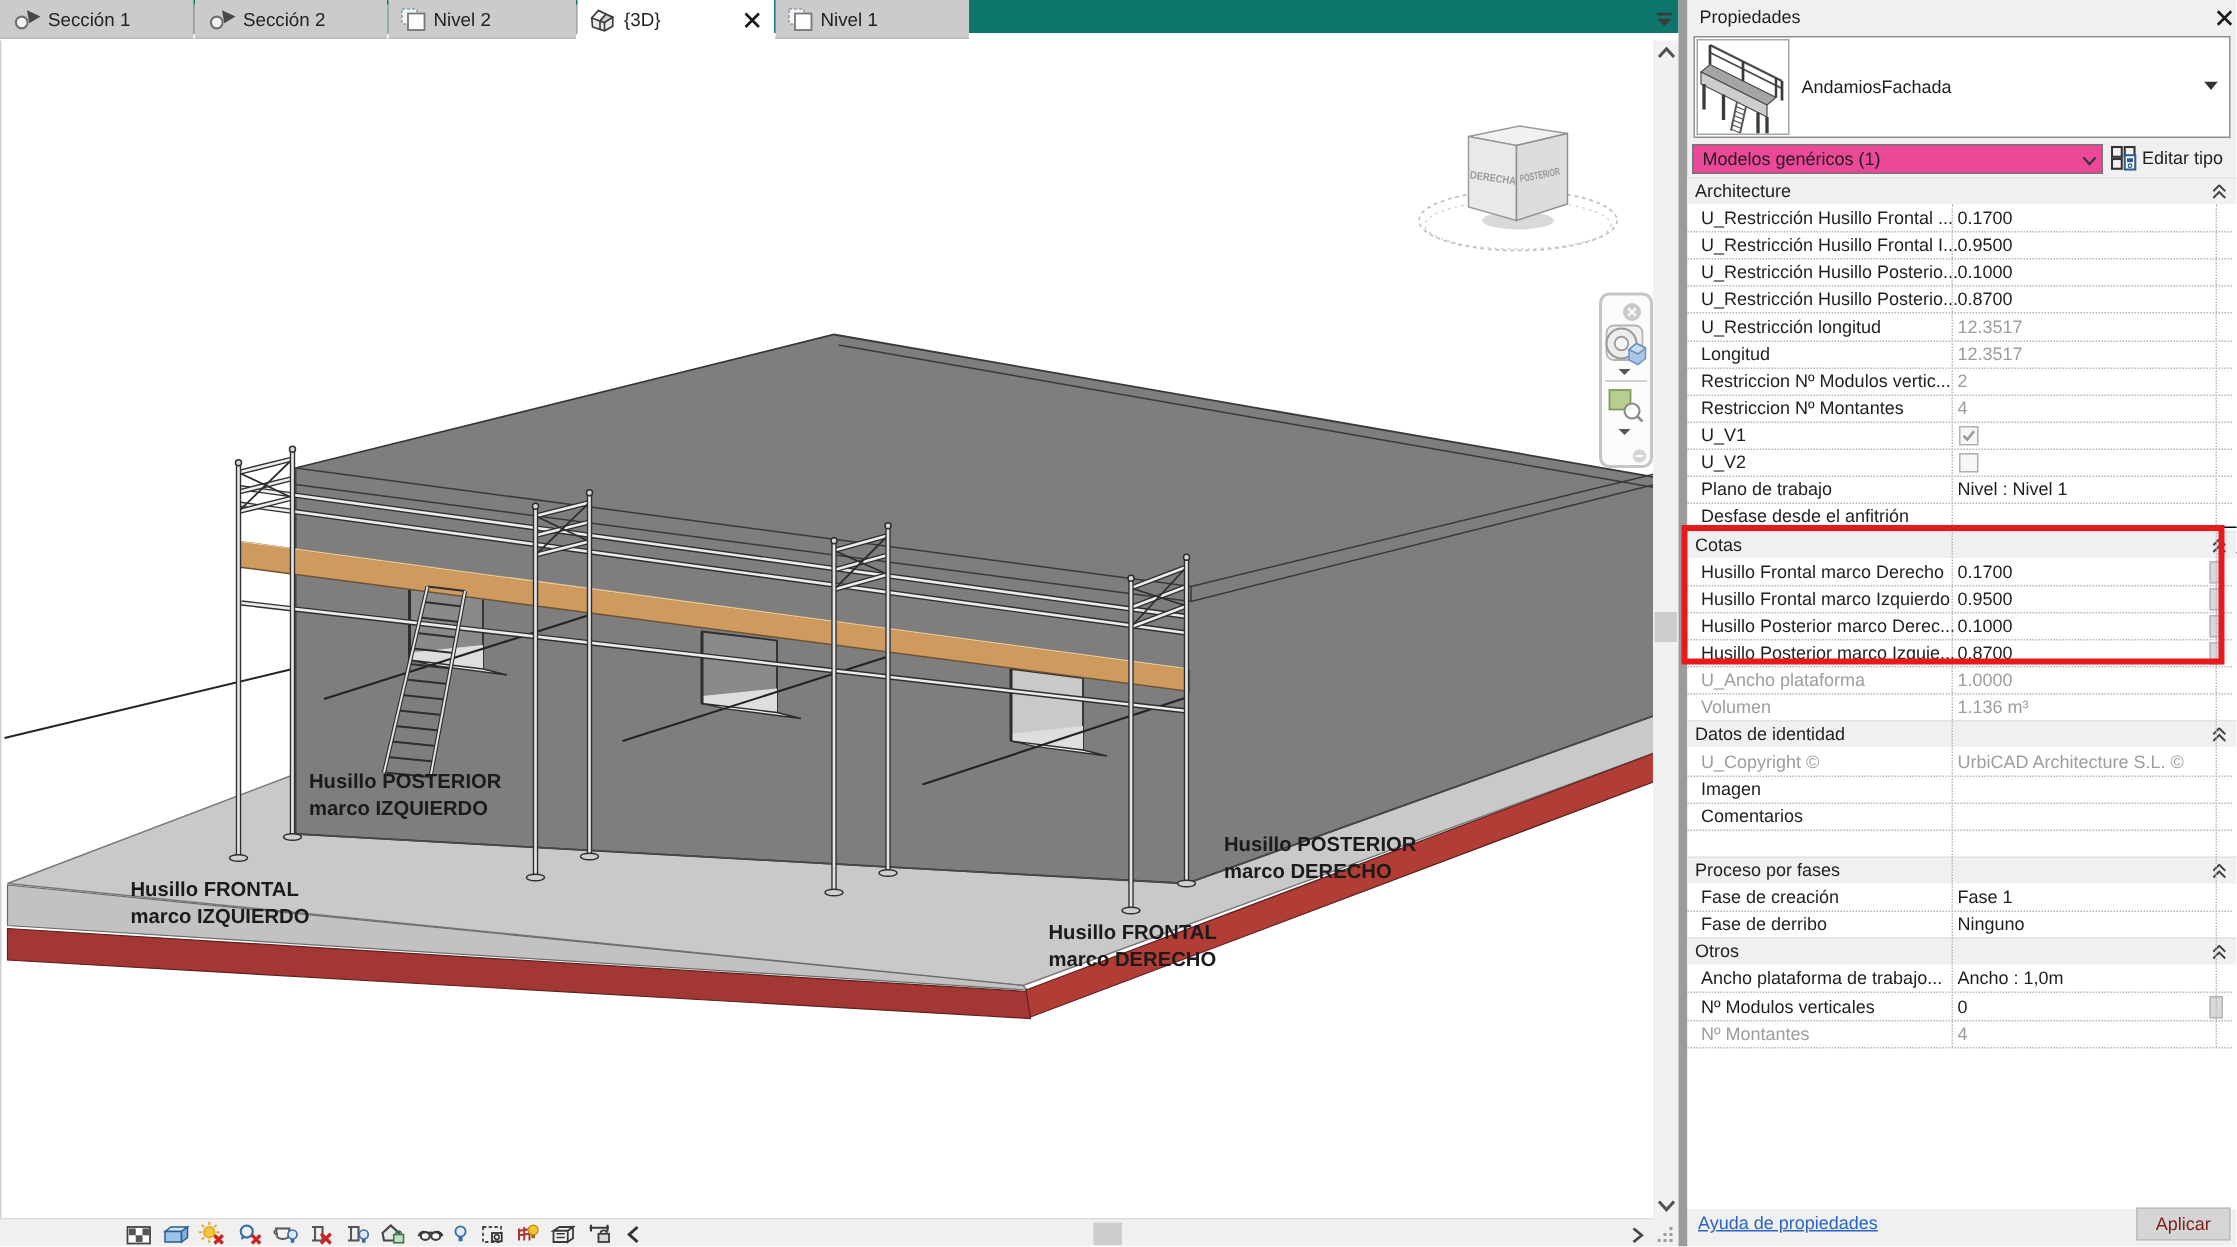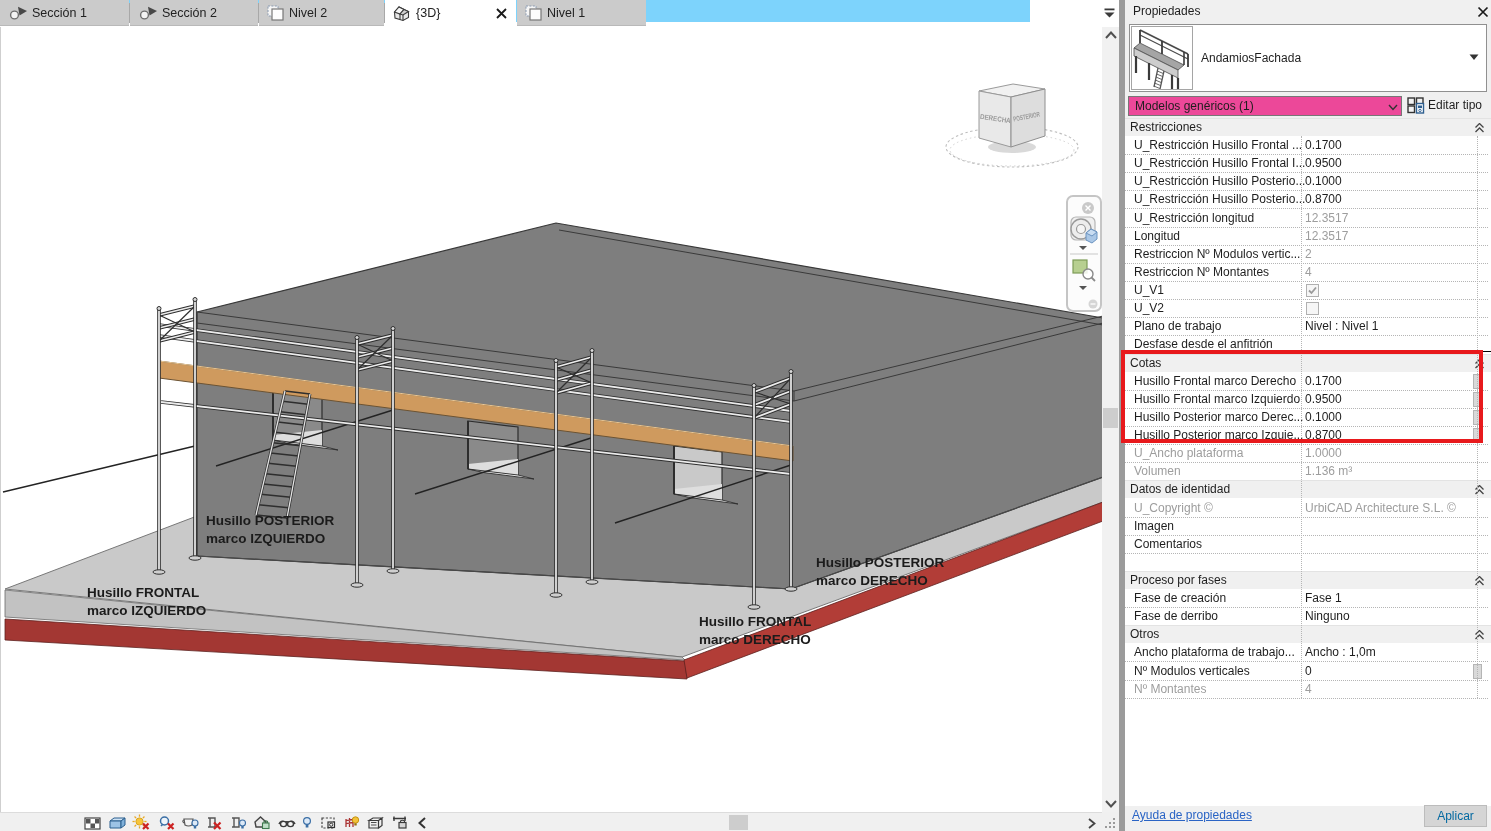--- a/index.html
+++ b/index.html
@@ -1,19 +1,19 @@
 <!DOCTYPE html>
 <html><head>
 <meta charset="utf-8">
 <style>
 * { margin:0; padding:0; box-sizing:border-box; }
 html,body { width:1491px; height:831px; overflow:hidden; font-family:"Liberation Sans", sans-serif; background:#fff; }
 #root { position:relative; width:1491px; height:831px; }
 
-#tabbar { position:absolute; left:0; top:0; width:1030px; height:22px; background:#7dd3fc; }
+#tabbar { position:absolute; left:0; top:0; width:1119px; height:22px; background:#0f766e; }
 .tab { position:absolute; top:0; height:26px; font-size:12.5px; color:#222; background:#cbcbcb; border-bottom:1px solid #b9b9b9;}
 .tab .lbl { position:absolute; top:6px; }
 .tabsep { position:absolute; top:3px; width:1px; height:20px; background:#a8a8a8; }
 #tab3d { background:#fff; height:27px; border-bottom:none; }
 
 #canvas { position:absolute; left:0; top:27px; width:1102px; height:786px; background:#fff; border-left:1px solid #cfcfcf; }
 
 #vscroll { position:absolute; left:1102px; top:27px; width:17px; height:786px; background:#f1f1f1; }
 #vthumb { position:absolute; left:1px; top:381px; width:15px; height:20px; background:#cdcdcd; }
 
@@ -372,21 +372,21 @@
           <rect x="9.5" y="1" width="6.5" height="6.5" fill="#f2f2f2" stroke="#333" stroke-width="1.4"></rect>
           <rect x="9.5" y="6.5" width="7" height="9.5" fill="#fff" stroke="#2f5f8f" stroke-width="1.4"></rect>
           <rect x="11" y="8.5" width="4" height="2.6" fill="#2f5f8f"></rect>
           <circle cx="13" cy="13.5" r="1.2" fill="none" stroke="#2f5f8f" stroke-width="0.9"></circle>
         </svg>
       <span style="position:absolute;left:21px;top:3px;">Editar tipo</span>
     </div>
 
     <div id="grid">
         <div class="hdr" style="top:0px;">
-          <span class="lab">Restricciones</span>
+          <span class="lab">Architecture</span>
           <svg style="position:absolute;right:7px;top:4px;" width="9" height="10" viewBox="0 0 9 10">
             <path d="M0.5 4.5 L4.5 0.5 L8.5 4.5 M0.5 9 L4.5 5 L8.5 9" fill="none" stroke="#444" stroke-width="1.3"></path>
           </svg>
         </div>
         <div class="row dotline" style="top:18px;">
           <span class="lab">U_Restricción Husillo Frontal ...</span>
           <span class="val">0.1700</span>
         </div>
         <div class="row dotline" style="top:36px;">
           <span class="lab">U_Restricción Husillo Frontal I...</span>
@@ -521,16 +521,16 @@
           <span class="lab dis">Nº Montantes</span>
           <span class="val dis">4</span>
         </div>
         <div style="position:absolute;left:176px;top:18px;width:1px;height:562px;border-left:1px dotted #b5b5b5;"></div>
         <div style="position:absolute;left:352px;top:18px;width:1px;height:562px;border-left:1px dotted #b5b5b5;"></div>
       </div>
 
     <div style="position:absolute;left:-4px;top:350px;width:362px;height:93px;border:4px solid #e8191c;z-index:50;"></div>
 
     <span style="position:absolute;left:7px;top:808px;color:#2a64c5;text-decoration:underline;">Ayuda de propiedades</span>
-    <div style="position:absolute;left:299px;top:805px;width:63px;height:22px;background:#d5d5d5;border:1px solid #bcbcbc;color:#0369a1;text-align:center;padding-top:3px;">Aplicar</div>
+    <div style="position:absolute;left:299px;top:805px;width:63px;height:22px;background:#d5d5d5;border:1px solid #bcbcbc;color:#7f1d1d;text-align:center;padding-top:3px;">Aplicar</div>
   </div>
 
 </div>
 
 </body></html>

